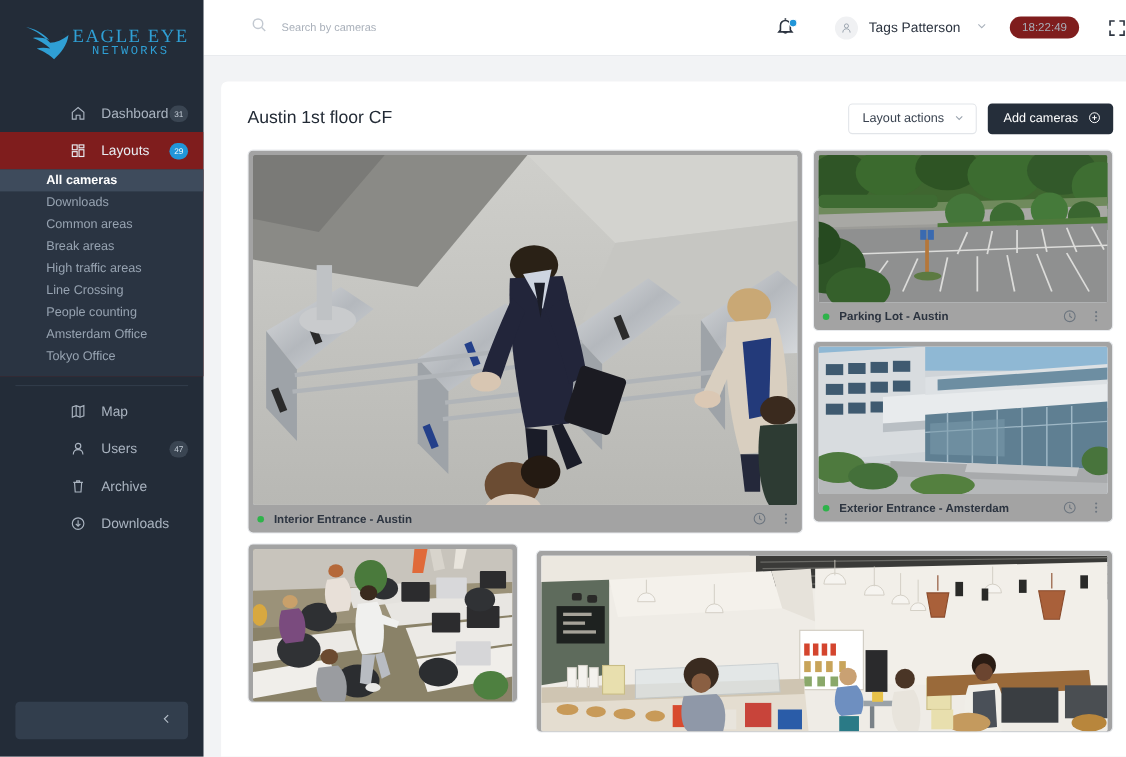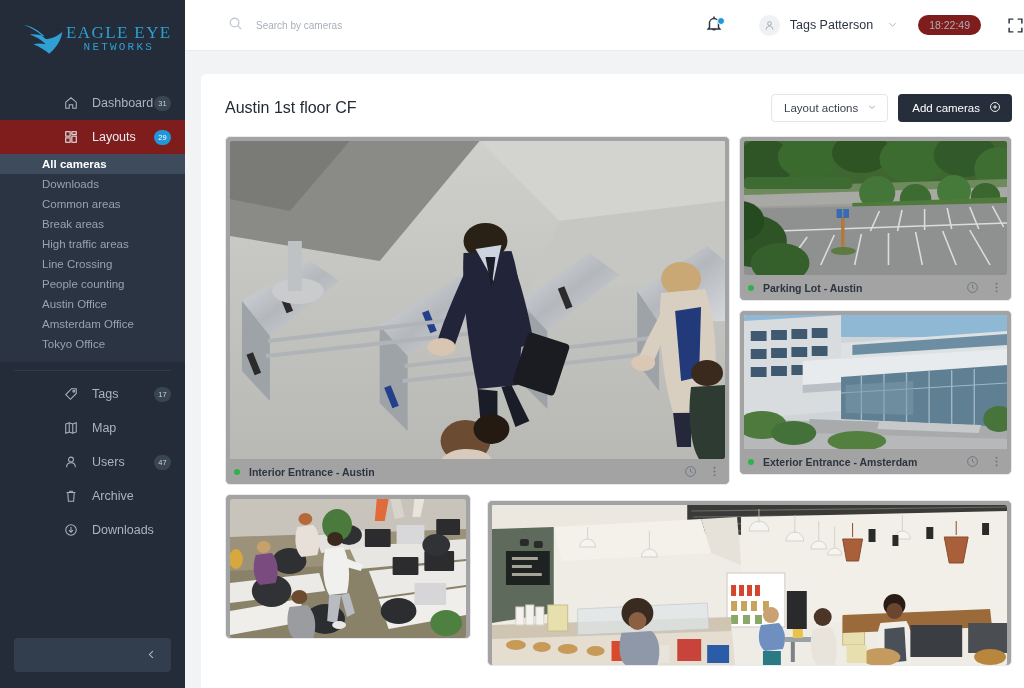--- a/index.html
+++ b/index.html
@@ -210,38 +210,27 @@
           <span class="badge">29</span>
         </div>
         <div class="sublist">
           <div class="sub-item active">All cameras</div>
           <div class="sub-item">Downloads</div>
           <div class="sub-item">Common areas</div>
           <div class="sub-item">Break areas</div>
           <div class="sub-item">High traffic areas</div>
           <div class="sub-item">Line Crossing</div>
           <div class="sub-item">People counting</div>
-          <div class="sub-item">Austin Office</div>
           <div class="sub-item">Amsterdam Office</div>
           <div class="sub-item">Tokyo Office</div>
         </div>
       </div>
 
       <div class="nav-divider"></div>
 
-      <div class="nav-item spaced">
-        <span class="ic">
-          <svg width="14" height="14" viewBox="0 0 16 16" fill="none" stroke="#aab4c0" stroke-width="1.2">
-            <path d="M8.6 2 H14 V7.4 L7.4 14 L2 8.6 Z"></path>
-              <circle cx="11.2" cy="4.8" r="1.1"></circle>
-          </svg>
-        </span>
-        <span class="lbl">Tags</span>
-        <span class="badge">17</span>
-      </div>
 
       <div class="nav-item spaced">
         <span class="ic">
           <svg width="14" height="14" viewBox="0 0 16 16" fill="none" stroke="#aab4c0" stroke-width="1.2">
             <path d="M2 3.5 L6 2 L10 3.5 L14 2 V12.5 L10 14 L6 12.5 L2 14 Z"></path>
             <path d="M6 2 V12.5 M10 3.5 V14"></path>
           </svg>
         </span>
         <span class="lbl">Map</span>
         <span class="badge" style="background:transparent"></span>

